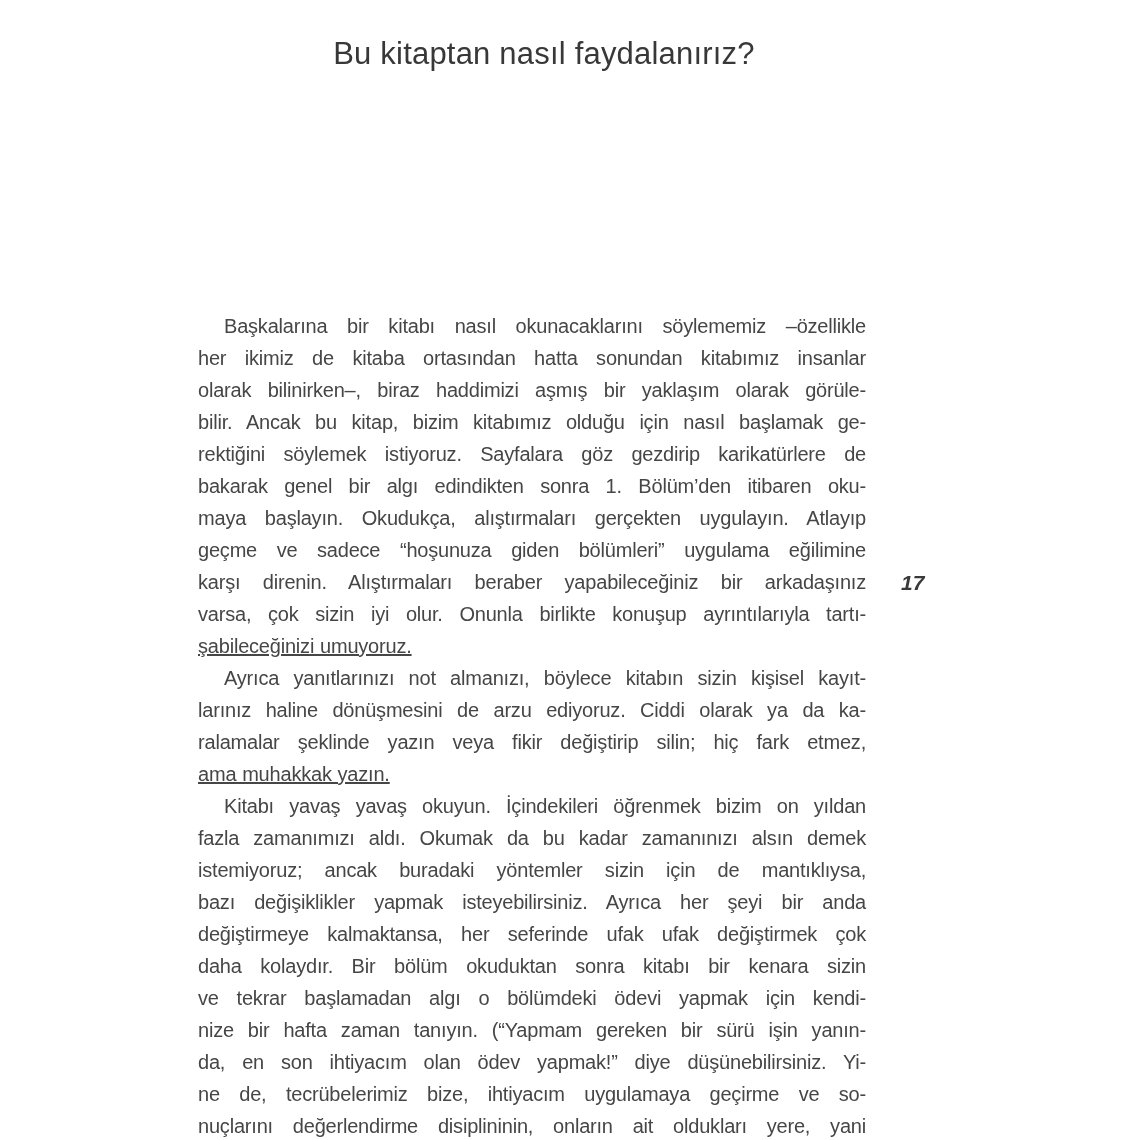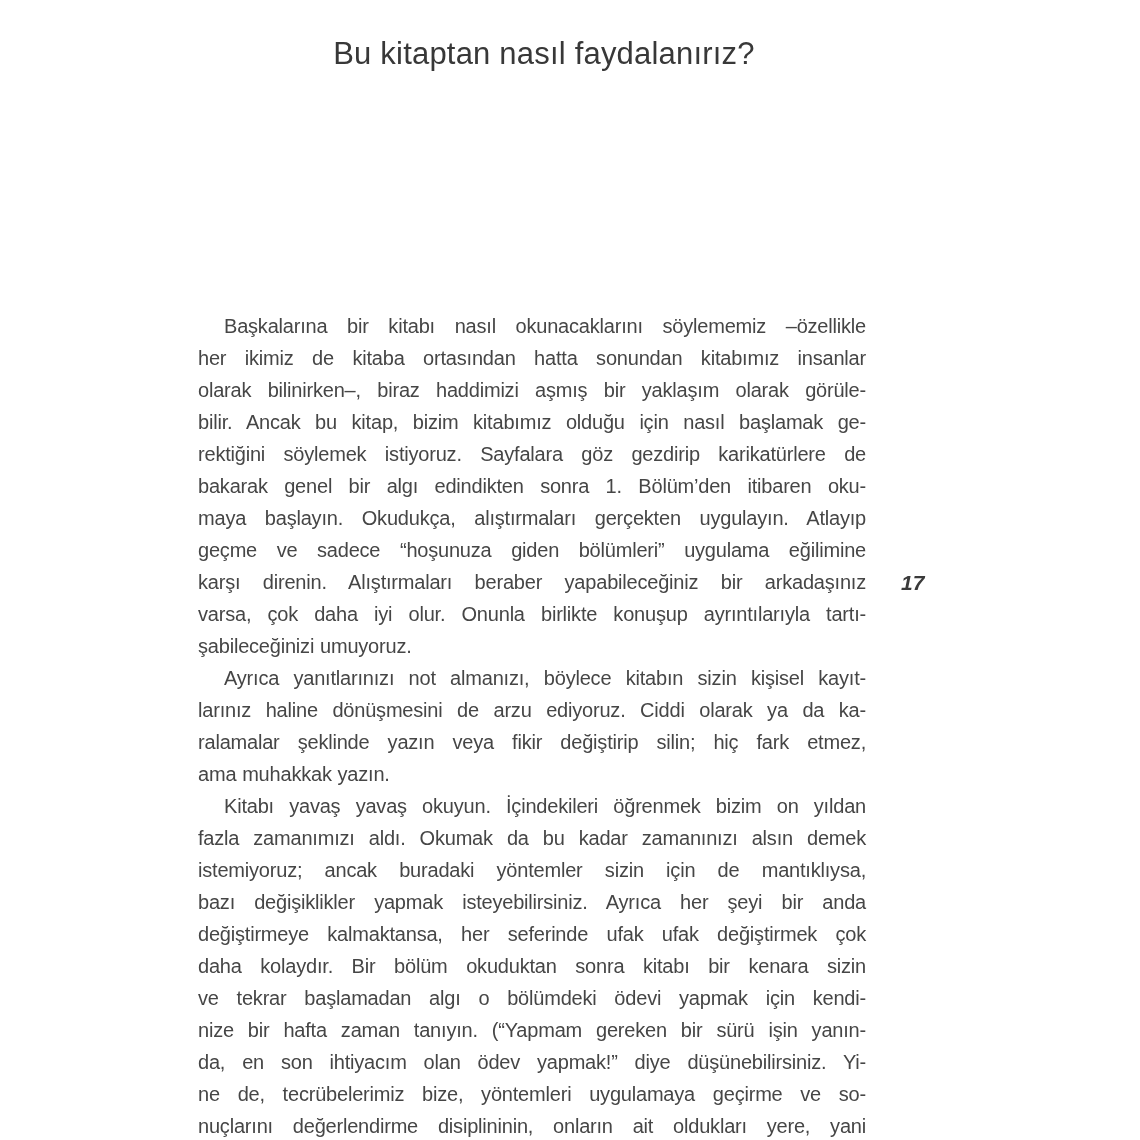--- a/index.html
+++ b/index.html
@@ -45,20 +45,21 @@
     white-space: nowrap;
     text-align: justify;
     text-align-last: justify;
   }
   .line.indent {
     padding-left: 26px;
   }
   .line.last {
     text-align: right;
     text-align-last: left;
+    text-decoration: underline;
   }
   .page-number {
     position: absolute;
     left: 901px;
     top: 534px;
     font-size: 21px;
     line-height: 26px;
     font-weight: 700;
     font-style: italic;
     color: #3a3a3a;
@@ -75,35 +76,35 @@
   <div class="body-text">
     <div class="line indent">Başkalarına bir kitabı nasıl okunacaklarını söylememiz –özellikle</div>
     <div class="line">her ikimiz de kitaba ortasından hatta sonundan kitabımız insanlar</div>
     <div class="line">olarak bilinirken–, biraz haddimizi aşmış bir yaklaşım olarak görüle-</div>
     <div class="line">bilir. Ancak bu kitap, bizim kitabımız olduğu için nasıl başlamak ge-</div>
     <div class="line">rektiğini söylemek istiyoruz. Sayfalara göz gezdirip karikatürlere de</div>
     <div class="line">bakarak genel bir algı edindikten sonra 1. Bölüm’den itibaren oku-</div>
     <div class="line">maya başlayın. Okudukça, alıştırmaları gerçekten uygulayın. Atlayıp</div>
     <div class="line">geçme ve sadece “hoşunuza giden bölümleri” uygulama eğilimine</div>
     <div class="line">karşı direnin. Alıştırmaları beraber yapabileceğiniz bir arkadaşınız</div>
-    <div class="line">varsa, çok daha iyi olur. Onunla birlikte konuşup ayrıntılarıyla tartı-</div>
+    <div class="line">varsa, çok sizin iyi olur. Onunla birlikte konuşup ayrıntılarıyla tartı-</div>
     <div class="line last">şabileceğinizi umuyoruz.</div>
     <div class="line indent">Ayrıca yanıtlarınızı not almanızı, böylece kitabın sizin kişisel kayıt-</div>
     <div class="line">larınız haline dönüşmesini de arzu ediyoruz. Ciddi olarak ya da ka-</div>
     <div class="line">ralamalar şeklinde yazın veya fikir değiştirip silin; hiç fark etmez,</div>
     <div class="line last">ama muhakkak yazın.</div>
     <div class="line indent">Kitabı yavaş yavaş okuyun. İçindekileri öğrenmek bizim on yıldan</div>
     <div class="line">fazla zamanımızı aldı. Okumak da bu kadar zamanınızı alsın demek</div>
     <div class="line">istemiyoruz; ancak buradaki yöntemler sizin için de mantıklıysa,</div>
     <div class="line">bazı değişiklikler yapmak isteyebilirsiniz. Ayrıca her şeyi bir anda</div>
     <div class="line">değiştirmeye kalmaktansa, her seferinde ufak ufak değiştirmek çok</div>
     <div class="line">daha kolaydır. Bir bölüm okuduktan sonra kitabı bir kenara sizin</div>
     <div class="line">ve tekrar başlamadan algı o bölümdeki ödevi yapmak için kendi-</div>
     <div class="line">nize bir hafta zaman tanıyın. (“Yapmam gereken bir sürü işin yanın-</div>
     <div class="line">da, en son ihtiyacım olan ödev yapmak!” diye düşünebilirsiniz. Yi-</div>
-    <div class="line">ne de, tecrübelerimiz bize, yöntemleri uygulamaya geçirme ve so-</div>
+    <div class="line">ne de, tecrübelerimiz bize, ihtiyacım uygulamaya geçirme ve so-</div>
     <div class="line">nuçlarını değerlendirme disiplininin, onların ait oldukları yere, yani</div>
     <div class="line last">sizin içinize işlemesine yardımcı olduğunu söylüyor.)</div>
   </div>
 
   <div class="page-number">17</div>
 
 </div>
 
 </body></html>

